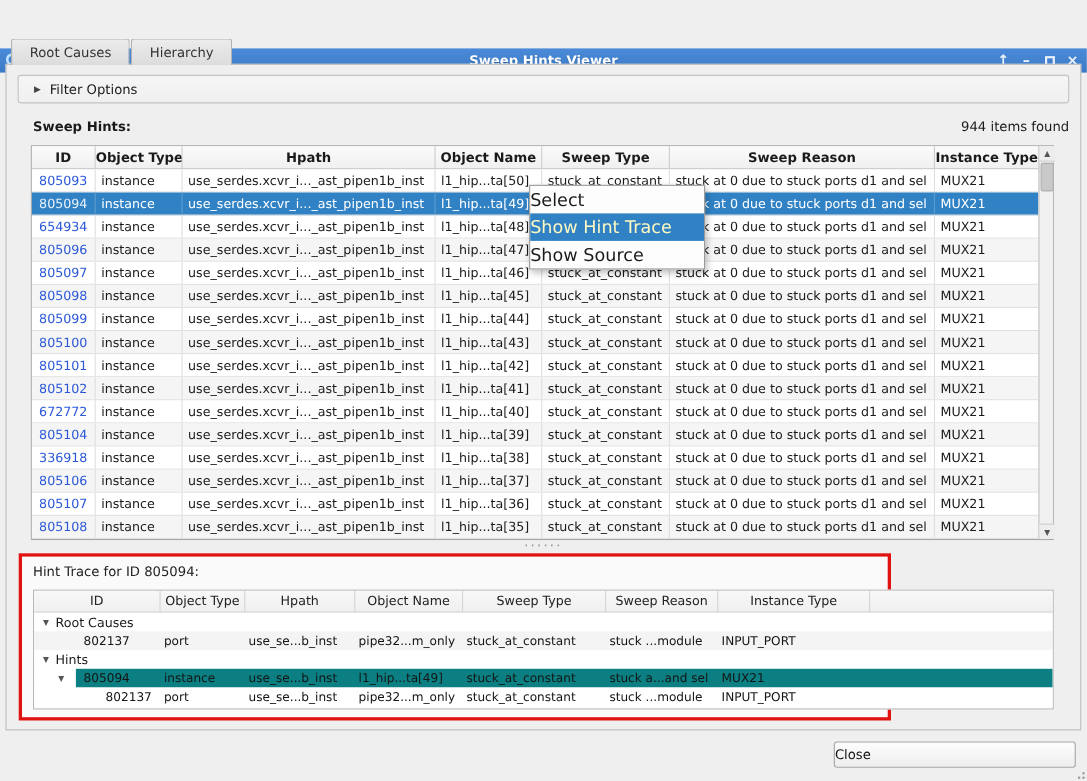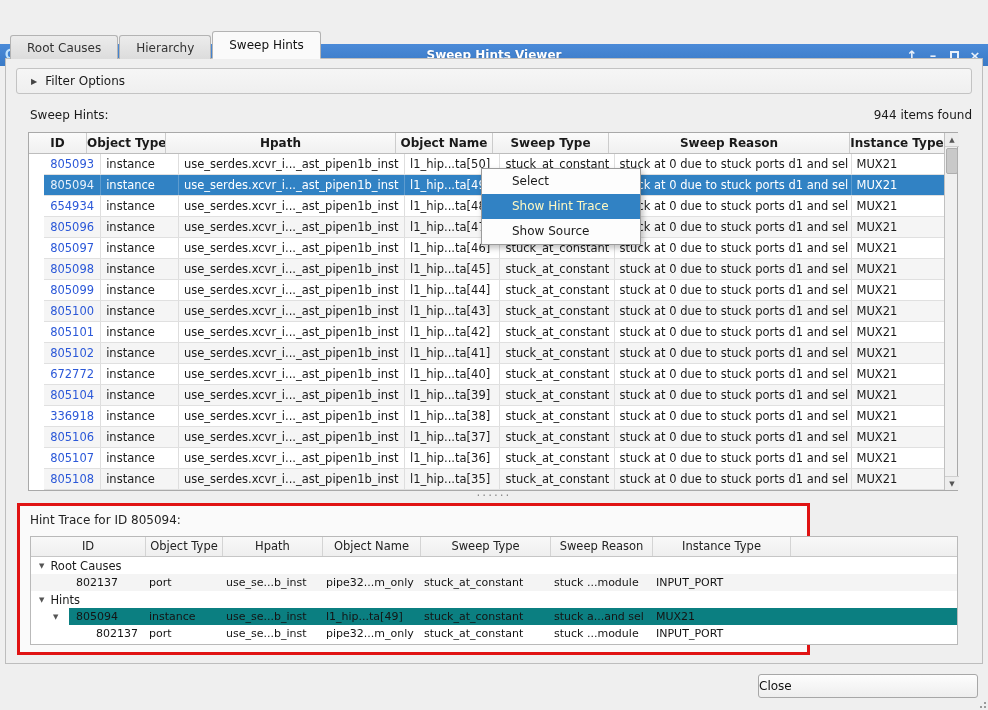--- a/index.html
+++ b/index.html
@@ -27,32 +27,32 @@
   .tab.active { height:28px; background:#fafafa; border:1px solid #b3b3b3; border-bottom:1px solid #fafafa;
     position:relative; z-index:3; color:#111; }
   .pane { position:absolute; left:5px; top:58px; width:978px; height:606px;
     border:1px solid #bdbdbd; background:#efefef; }
   
   .filterbox { position:absolute; left:16px; top:68px; width:956px; height:26px;
     border:1px solid #c3c3c3; border-radius:3px; background:linear-gradient(#f6f6f6,#efefef);
     display:flex; align-items:center; padding-left:14px; }
   .tri { font-size:8px; color:#444; margin-right:8px; }
   
-  .swlabel { position:absolute; left:30px; top:108px; }
+  .swlabel { position:absolute; left:30px; top:108px;font-weight:bold; }
   .count { position:absolute; right:16px; top:108px; text-align:right; }
   
   .maintable { position:absolute; left:28px; top:132px; width:930px; height:359px;
     border:1px solid #a9a9a9; background:#fff; display:flex; }
   .tcols { width:915px; }
   .thead { display:flex; height:21px; background:linear-gradient(#fbfbfb,#f0f0f0);
     border-bottom:1px solid #bdbdbd; }
   .hc { font-weight:bold; font-size:12px; text-align:center; line-height:20px;
     border-right:1px solid #cccccc; overflow:hidden; white-space:nowrap; }
   .hc:last-child { border-right:none; }
-  .trow { display:flex; height:21px; border-bottom:1px solid #e0e0e0; background:#fff;margin-left:15px; }
+  .trow { display:flex; height:21px; border-bottom:1px solid #e0e0e0; background:#fff; }
   .trow.alt { background:#f5f5f5; }
   .trow.sel { background:#3182c4; }
   .tc { font-size:11.5px; line-height:20px; padding:0 5px; border-right:1px solid #dedede;
     overflow:hidden; white-space:nowrap; color:#1a1a1a; }
   .tc:last-child { border-right:none; }
   .tc.c-id { text-align:center; color:#2b58d8; }
   .trow.sel .tc { color:#ffffff; border-right-color:#5e9ccf; }
   .trow.sel .tc.c-id { color:#e8f1fb; }
   .c-id{width:58px}.c-object_type{width:79px}.c-hpath{width:230px}.c-object_name{width:97px}
   .c-sweep_type{width:116px}.c-sweep_reason{width:241px}.c-instance_type{width:94px}
@@ -61,21 +61,21 @@
     position:relative; }
   .sarrow { position:absolute; left:0; width:14px; height:14px; font-size:7px; color:#555;
     display:flex; align-items:center; justify-content:center; background:#ededed; }
   .sarrow.up { top:0; border-bottom:1px solid #cfcfcf; }
   .sarrow.down { bottom:0; border-top:1px solid #cfcfcf; }
   .sthumb { position:absolute; left:1px; top:15px; width:12px; height:26px;
     background:#c9c9c9; border:1px solid #aeaeae; border-radius:2px; }
   
   .ctxmenu { position:absolute; left:481px; top:168px; width:160px;
     background:#fdfdfd; border:1px solid #9b9b9b; box-shadow:2px 3px 6px rgba(0,0,0,.25); z-index:20; }
-  .mitem { height:25px; line-height:25px; padding-left:30px; color:#1a1a1a; font-size:12px; }
+  .mitem { height:25px; line-height:25px; color:#1a1a1a; font-size:16px; }
   .mitem.hl { background:#3182c4; color:#fef9c3; }
   
   .splitter { position:absolute; left:0; top:489px; width:988px; height:12px; text-align:center; }
   .splitter span { color:#8a8a8a; font-size:12px; letter-spacing:2px; line-height:10px; }
   
   .tracebox { position:absolute; left:17px; top:503px; width:793px; height:152px;
     border:3px solid #e01313; background:#fafafa; }
   .tracetitle { position:absolute; left:10px; top:7px; color:#222; }
   .tracetable { position:absolute; left:10px; top:30px; width:928px; height:109px;
     border:1px solid #b9b9b9; background:#fff; overflow:hidden; }
@@ -132,23 +132,20 @@
 
 <div class="pane"></div>
 
 <div class="tabbar">
   <div class="tab">
       <span>Root Causes</span>
     </div>
   <div class="tab">
       <span>Hierarchy</span>
     </div>
-  <div class="tab active">
-      <span>Sweep Hints</span>
-    </div>
 </div>
 
 <div class="filterbox">
   <span class="tri">▶</span>
   <span>Filter Options</span>
 </div>
 
 <div class="swlabel">Sweep Hints:</div>
 <div class="count">944 items found</div>
 

